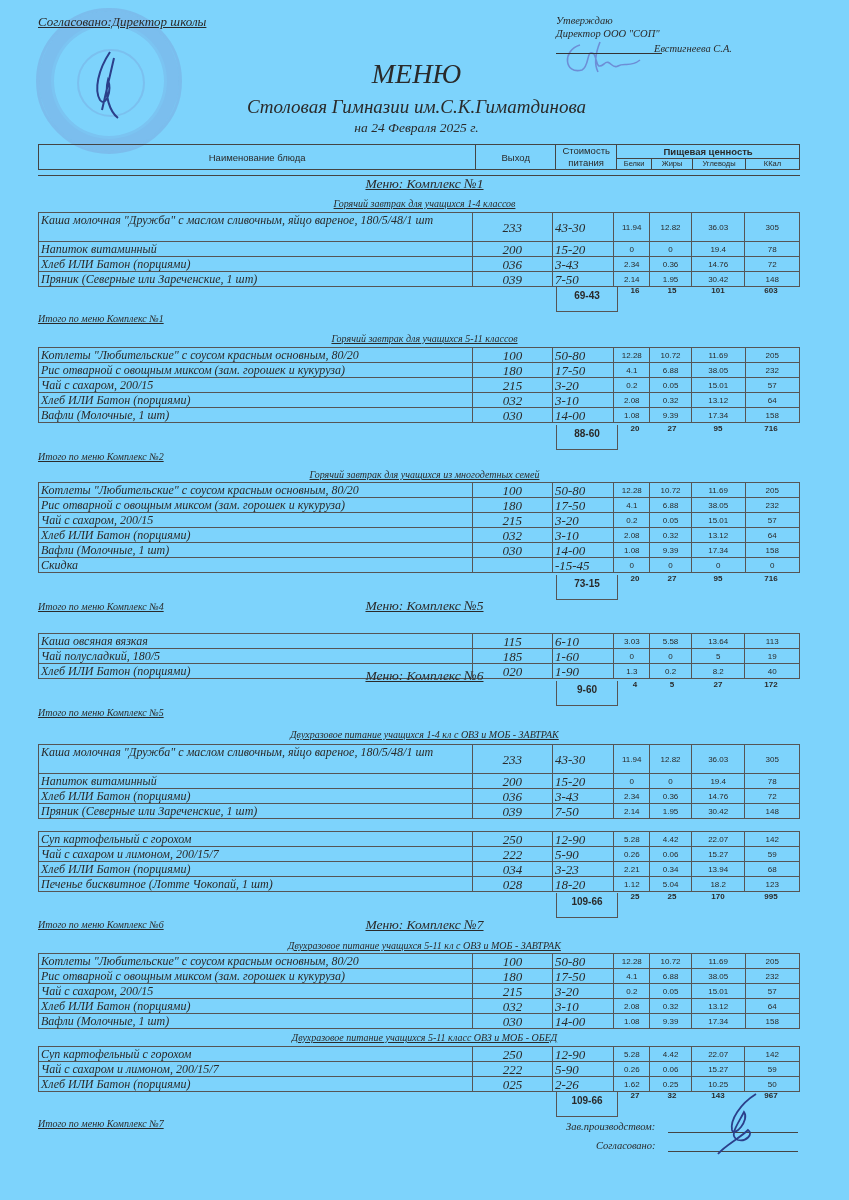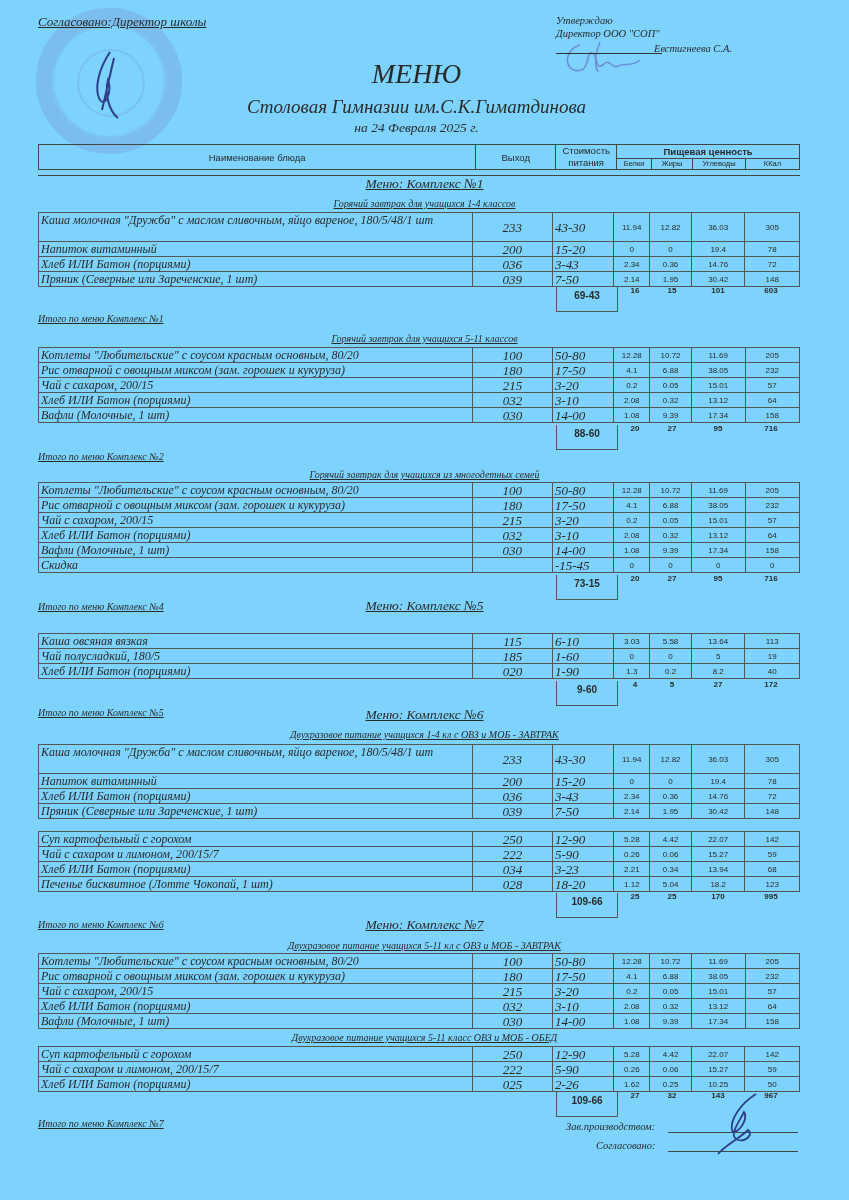--- a/index.html
+++ b/index.html
@@ -293,21 +293,21 @@
     </table>
   <div class="total-row" style="top:681px">
     <div class="total-label">Итого по меню Комплекс №5</div>
     <div class="total-box">9-60</div>
     <div class="tn" style="left:580px;width:34px">4</div>
     <div class="tn" style="left:614px;width:40px">5</div>
     <div class="tn" style="left:654px;width:52px">27</div>
     <div class="tn" style="left:706px;width:54px">172</div>
   </div>
 
-  <div class="sec-title" style="top:707px">Меню: Комплекс №6</div>
+  <div class="sec-title" style="top:668px">Меню: Комплекс №6</div>
   <div class="sub-title" style="top:729px">Двухразовое питание учащихся 1-4 кл с ОВЗ и МОБ - ЗАВТРАК</div>
   <table class="menu" style="top:744px">
     <tbody>
         <tr style="height:29px">
           <td class="name" style="vertical-align:top;line-height:14px">Каша молочная "Дружба" с маслом сливочным, яйцо вареное, 180/5/48/1 шт</td>
           <td class="out">233</td>
           <td class="cost">43-30</td>
           <td class="num b">11.94</td>
           <td class="num z">12.82</td>
           <td class="num u">36.03</td>

